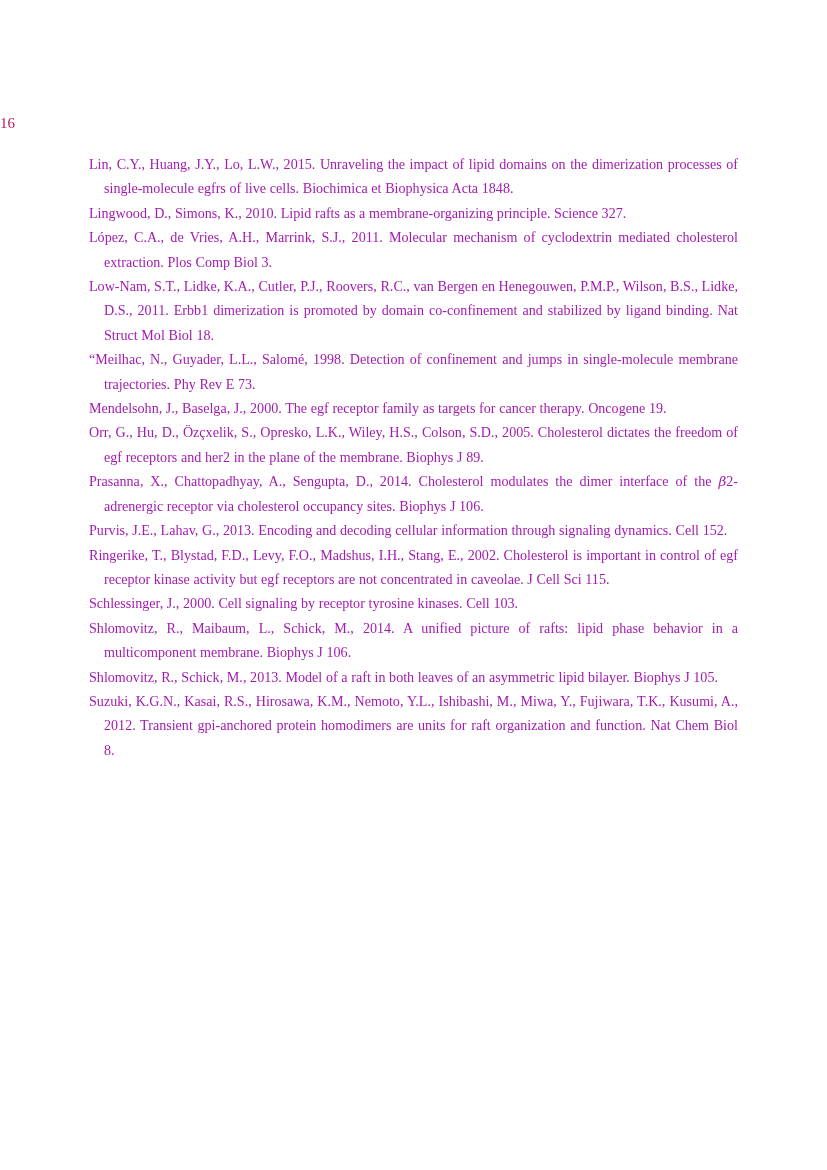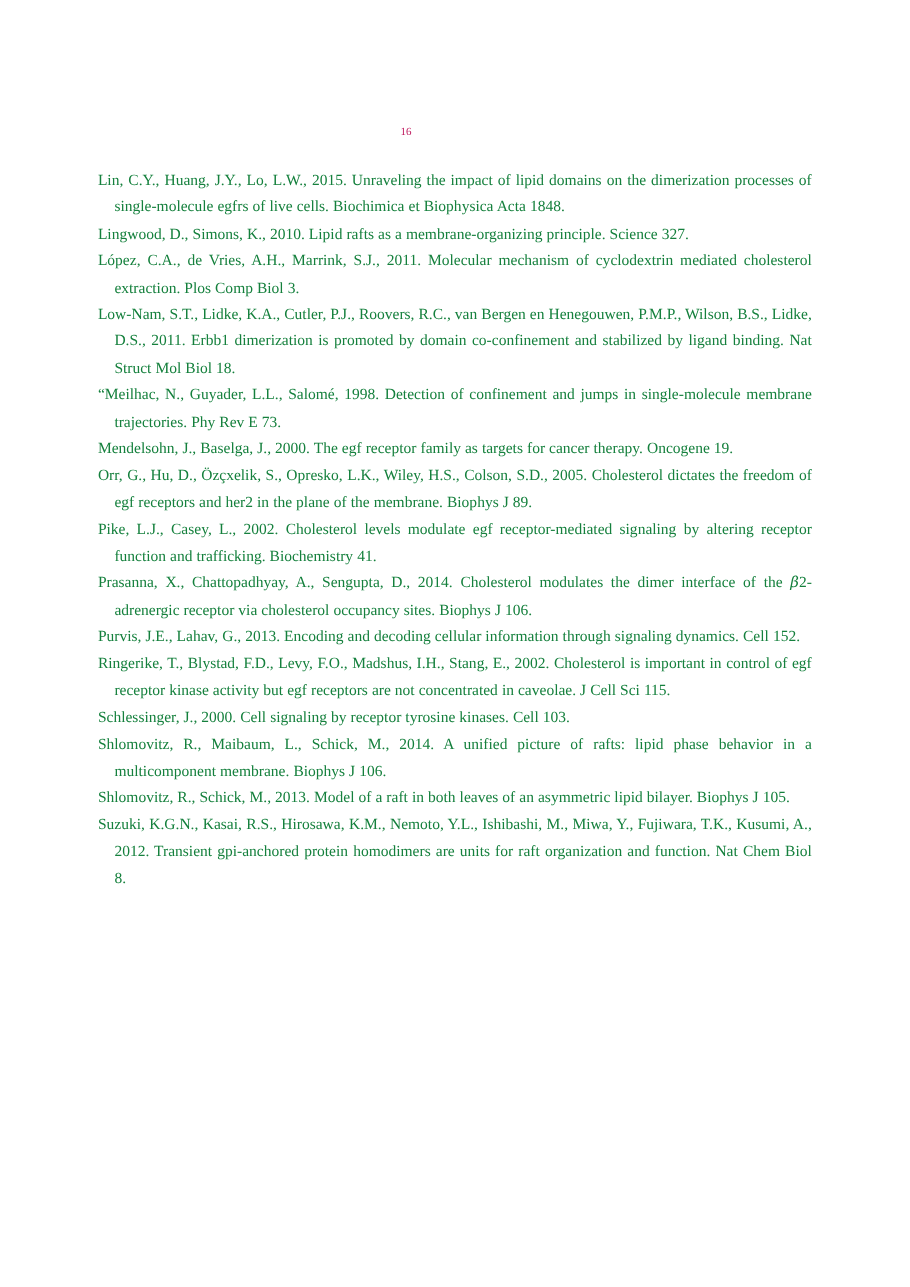--- a/index.html
+++ b/index.html
@@ -16,40 +16,40 @@
     overflow: hidden;
     font-family: "Liberation Serif", "DejaVu Serif", serif;
     color: #000000;
     -webkit-font-smoothing: antialiased;
   }
   .page-number {
     position: absolute;
     top: 116px;
     left: 0;
     width: 738px;
-    text-align: center;
-    font-size: 10px;
+    text-align: left;
+    font-size: 15px;
     line-height: 1;
     color: #be185d;
   }
   .bibliography {
     position: absolute;
     top: 152px;
     left: 89px;
     width: 649px;
   }
   .bib-entry {
     font-size: 14.1px;
     line-height: 24.4px;
     text-align: justify;
     text-justify: inter-word;
     margin: 0 0 0 0;
     padding-left: 15px;
     text-indent: -15px;
-    color: #15803d;
+    color: #a21caf;
     word-spacing: 0.01em;
     -webkit-hyphens: none;
     hyphens: none;
   }
   .bib-entry:last-child {
     margin-bottom: 16px;
   }
   .gk-beta {
     font-family: "DejaVu Serif", "Liberation Serif", serif;
     font-style: italic;
@@ -65,21 +65,20 @@
 
   <div class="bibliography">
 
     <p class="bib-entry">Lin, C.Y., Huang, J.Y., Lo, L.W., 2015. Unraveling the impact of lipid domains on the dimerization processes of single-molecule egfrs of live cells. Biochimica et Biophysica Acta 1848.</p>
     <p class="bib-entry">Lingwood, D., Simons, K., 2010. Lipid rafts as a membrane-organizing principle. Science 327.</p>
     <p class="bib-entry">López, C.A., de Vries, A.H., Marrink, S.J., 2011. Molecular mechanism of cyclodextrin mediated cholesterol extraction. Plos Comp Biol 3.</p>
     <p class="bib-entry">Low-Nam, S.T., Lidke, K.A., Cutler, P.J., Roovers, R.C., van Bergen en Henegouwen, P.M.P., Wilson, B.S., Lidke, D.S., 2011. Erbb1 dimerization is promoted by domain co-confinement and stabilized by ligand binding. Nat Struct Mol Biol 18.</p>
     <p class="bib-entry">“Meilhac, N., Guyader, L.L., Salomé, 1998. Detection of confinement and jumps in single-molecule membrane trajectories. Phy Rev E 73.</p>
     <p class="bib-entry">Mendelsohn, J., Baselga, J., 2000. The egf receptor family as targets for cancer therapy. Oncogene 19.</p>
     <p class="bib-entry">Orr, G., Hu, D., Özçxelik, S., Opresko, L.K., Wiley, H.S., Colson, S.D., 2005. Cholesterol dictates the freedom of egf receptors and her2 in the plane of the membrane. Biophys J 89.</p>
-    <p class="bib-entry">Pike, L.J., Casey, L., 2002. Cholesterol levels modulate egf receptor-mediated signaling by altering receptor function and trafficking. Biochemistry 41.</p>
 
     <p class="bib-entry"><span>Prasanna, X., Chattopadhyay, A., Sengupta, D., 2014. Cholesterol modulates the dimer interface of the </span><span class="gk-beta">β</span><span>2-adrenergic receptor via cholesterol occupancy sites. Biophys J 106.</span></p>
 
     <p class="bib-entry">Purvis, J.E., Lahav, G., 2013. Encoding and decoding cellular information through signaling dynamics. Cell 152.</p>
     <p class="bib-entry">Ringerike, T., Blystad, F.D., Levy, F.O., Madshus, I.H., Stang, E., 2002. Cholesterol is important in control of egf receptor kinase activity but egf receptors are not concentrated in caveolae. J Cell Sci 115.</p>
     <p class="bib-entry">Schlessinger, J., 2000. Cell signaling by receptor tyrosine kinases. Cell 103.</p>
     <p class="bib-entry">Shlomovitz, R., Maibaum, L., Schick, M., 2014. A unified picture of rafts: lipid phase behavior in a multicomponent membrane. Biophys J 106.</p>
     <p class="bib-entry">Shlomovitz, R., Schick, M., 2013. Model of a raft in both leaves of an asymmetric lipid bilayer. Biophys J 105.</p>
     <p class="bib-entry">Suzuki, K.G.N., Kasai, R.S., Hirosawa, K.M., Nemoto, Y.L., Ishibashi, M., Miwa, Y., Fujiwara, T.K., Kusumi, A., 2012. Transient gpi-anchored protein homodimers are units for raft organization and function. Nat Chem Biol 8.</p>
 

